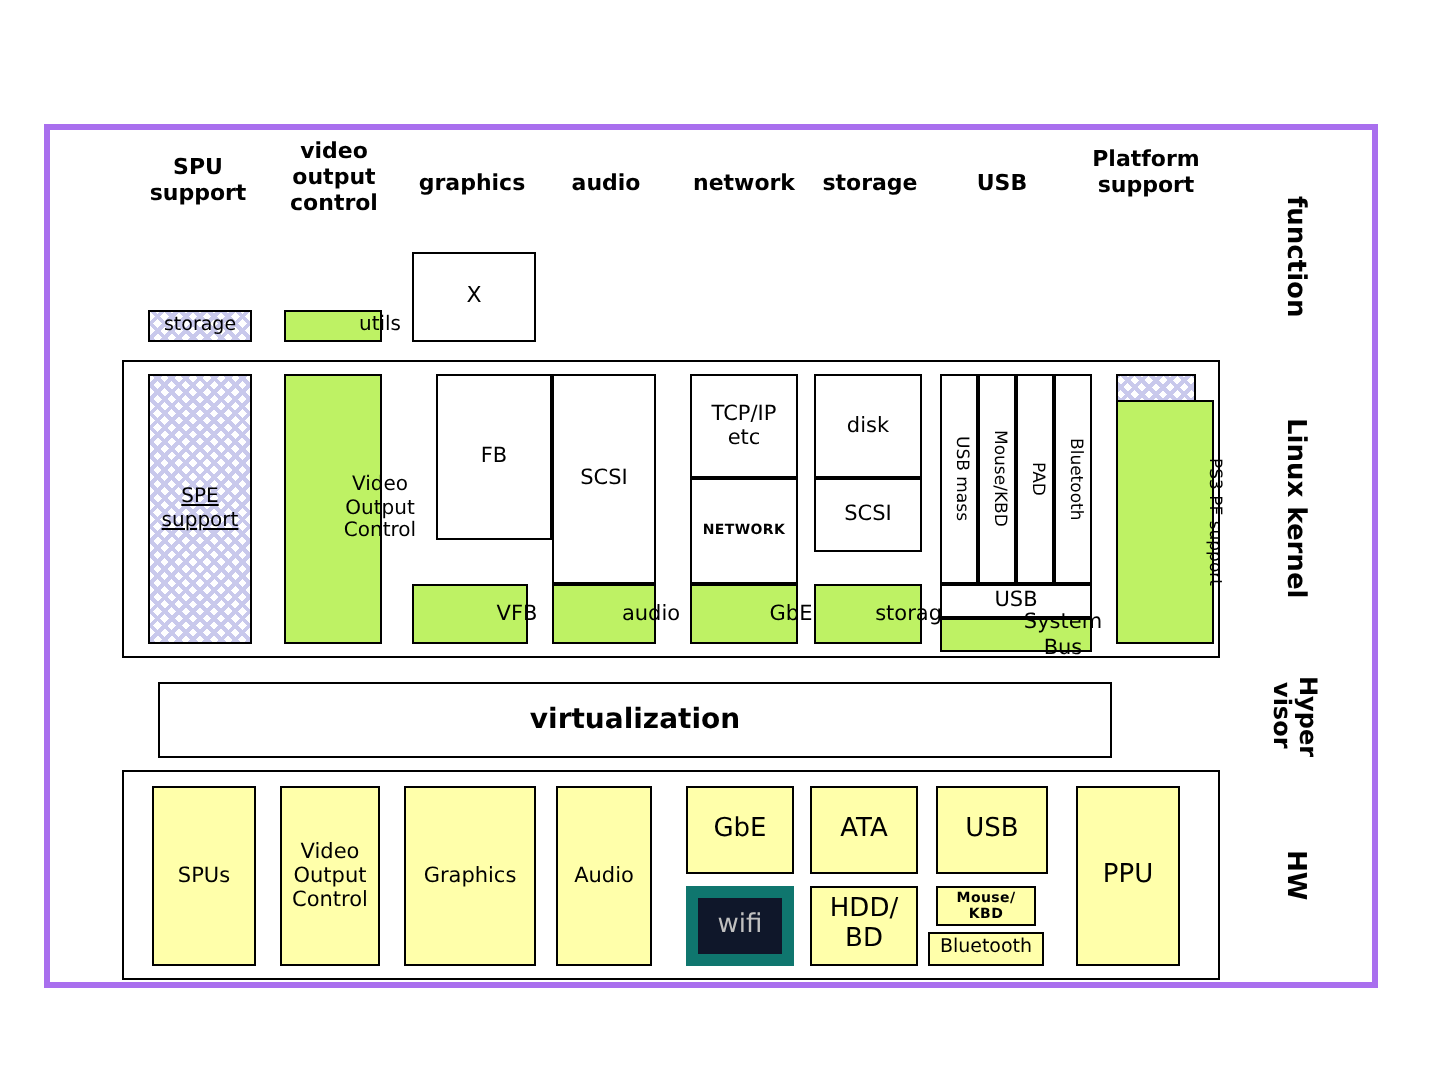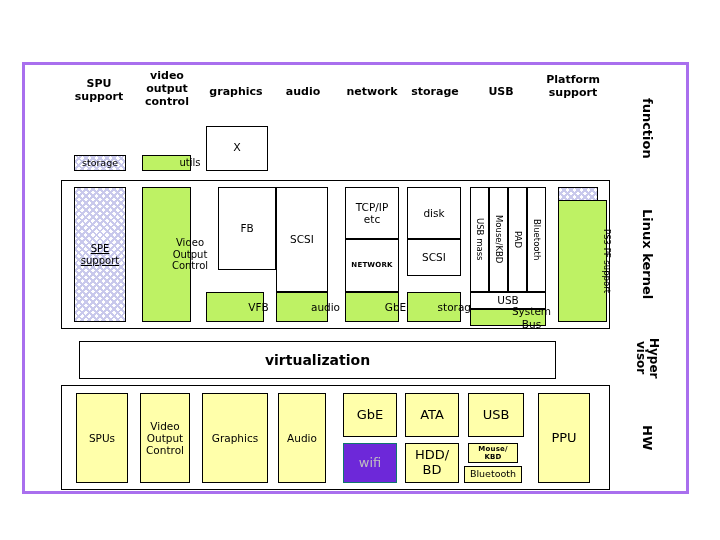--- a/index.html
+++ b/index.html
@@ -33,21 +33,21 @@
 
   
   .hatch{
     background-color:#ffffff;
     background-image:
       repeating-linear-gradient(45deg,#c9c9ec 0 2px,transparent 2px 5px),
       repeating-linear-gradient(-45deg,#c9c9ec 0 2px,transparent 2px 5px);
   }
 
   .grey-box{
-    border:1px solid #0f766e;background:#6d28d9;color:#c0c0c0;
+    border:6px solid #0f766e;background:#0f172a;color:#c0c0c0;
   }
 
   
   .colhead{
     position:absolute;box-sizing:border-box;
     font-size:11px;font-weight:bold;color:#000;
     text-align:center;line-height:1.18;
     display:flex;align-items:flex-start;justify-content:center;
   }
 

